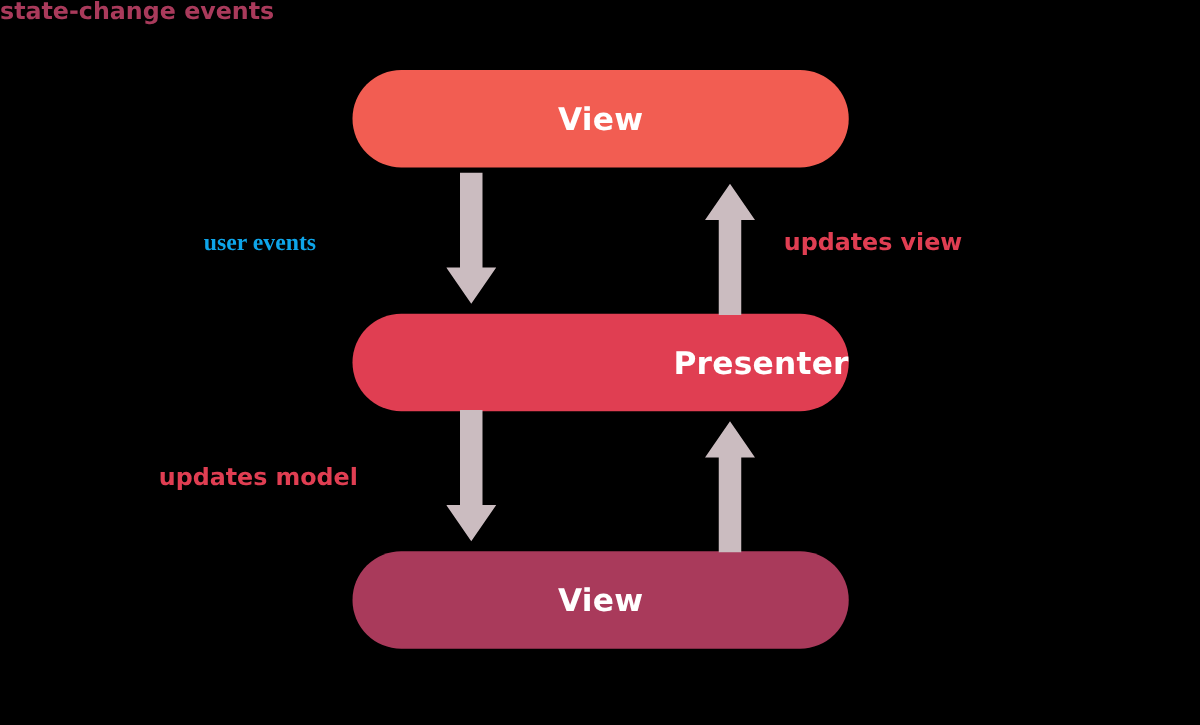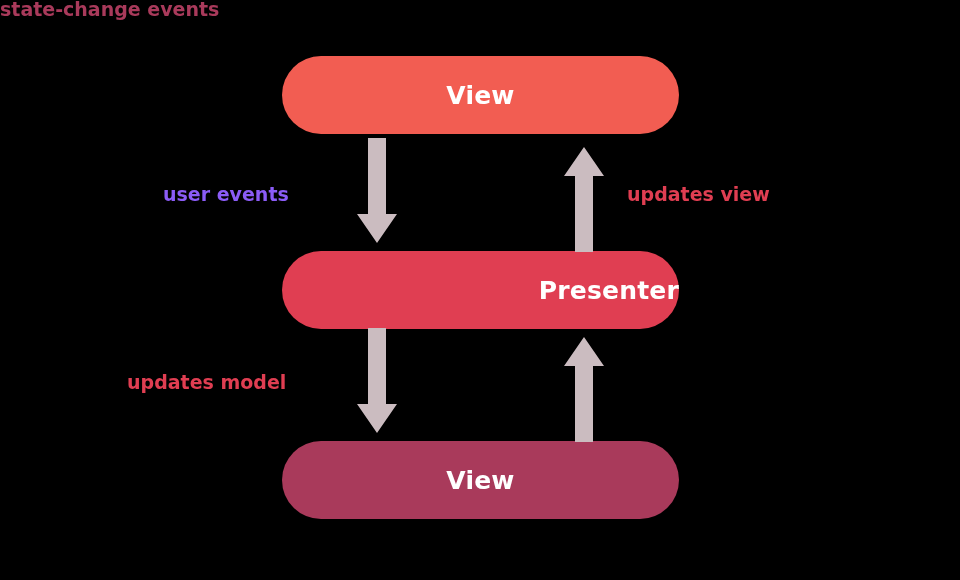--- a/index.html
+++ b/index.html
@@ -104,18 +104,18 @@
       <polygon points="11,0 29,0 29,76 40,76 20,105 0,76 11,76" fill="#CBBCC0"></polygon>
     </svg>
   </div>
 
   <div class="arrow" id="arrow-model-to-presenter">
     <svg viewBox="0 0 40 114" xmlns="http://www.w3.org/2000/svg">
       <polygon points="20,9 40,38 29,38 29,114 11,114 11,38 0,38" fill="#CBBCC0"></polygon>
     </svg>
   </div>
 
-  <div class="edge-label" id="label-user-events" style="color: #8b5cf6;">user events</div>
+  <div class="edge-label" id="label-user-events" style="color: #0ea5e9; font-family: Liberation Serif, serif;">user events</div>
   <div class="edge-label" id="label-updates-view" style="color: rgb(224, 62, 82);">updates view</div>
   <div class="edge-label" id="label-updates-model" style="color: rgb(224, 62, 82);">updates model</div>
   <div class="edge-label" id="label-state-change-events" style="color: rgb(169, 58, 91);">state-change events</div>
 
 </div>
 
 </body></html>

